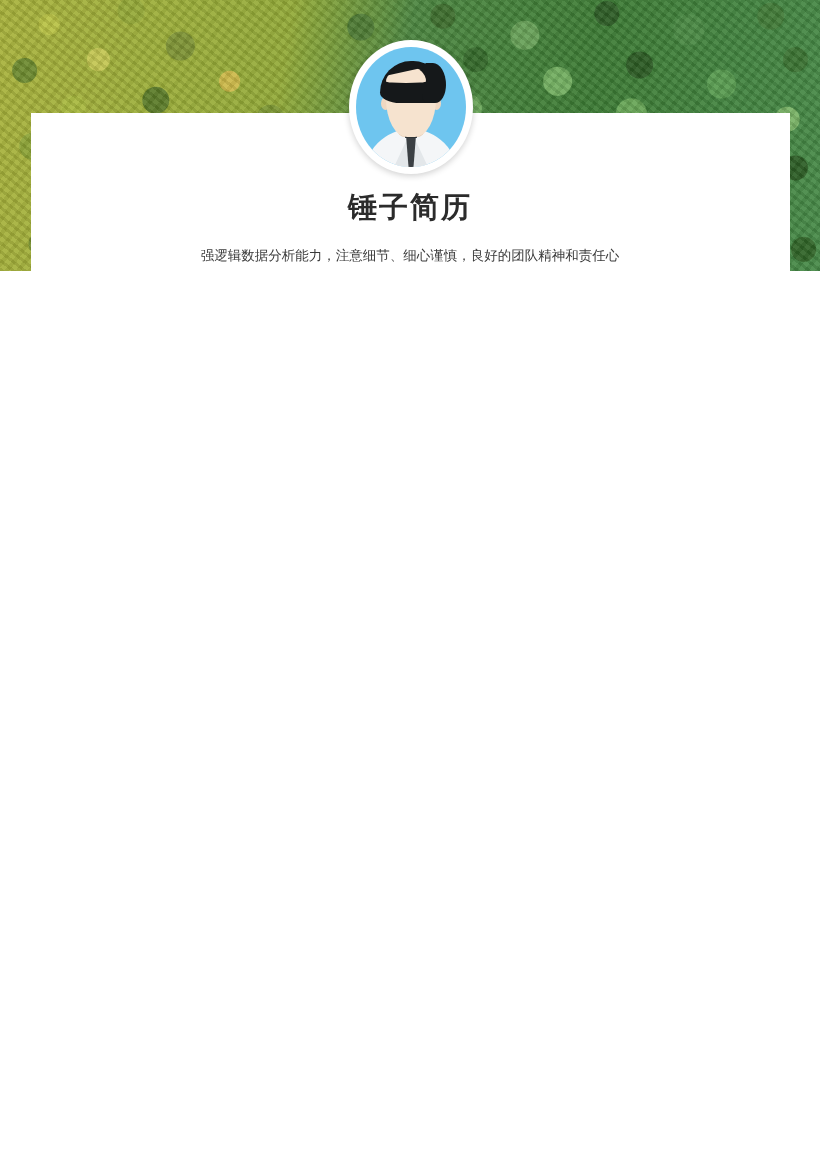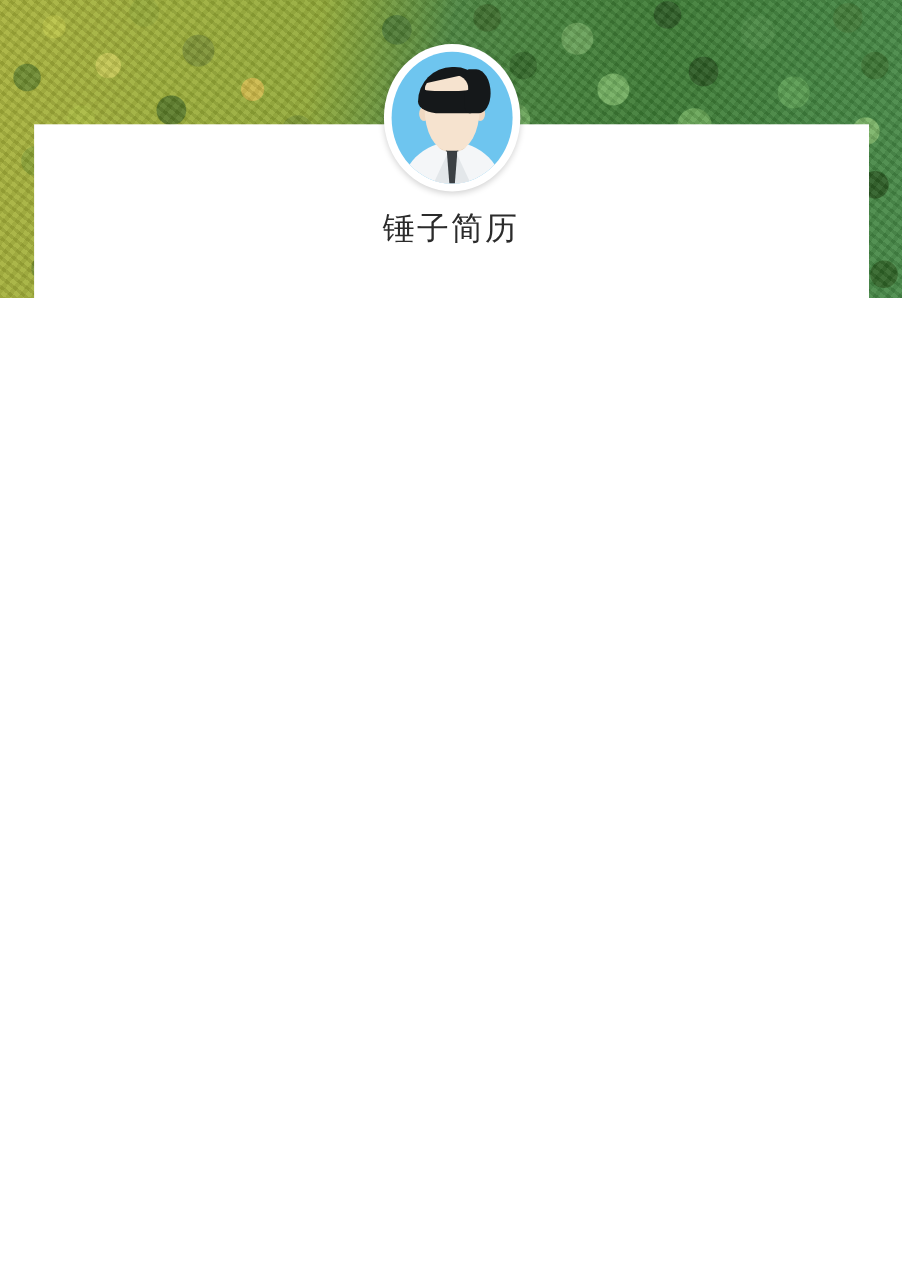--- a/index.html
+++ b/index.html
@@ -184,21 +184,21 @@
     background: #f6e3cf;
     border-radius: 60% 40% 50% 50% / 90% 90% 10% 10%;
     clip-path: polygon(0 55%, 100% 0, 100% 100%, 0 100%);
   }
 
   
   .name {
     position: absolute; left: 0; right: 0; top: 188px;
     text-align: center;
     font-size: 29px;
-    font-weight: 400;
+    font-weight: 700;
     color: #2b2b2b;
     letter-spacing: 2px;
     z-index: 5;
   }
   .tagline {
     position: absolute; left: 0; right: 0; top: 247px;
     text-align: center;
     font-size: 13.5px;
     color: #3a3a3a;
     z-index: 5;
@@ -363,20 +363,21 @@
       <div class="av-knot"></div>
       <div class="av-ear-l"></div>
       <div class="av-ear-r"></div>
       <div class="av-face"></div>
       <div class="av-hair"></div>
       <div class="av-fringe"></div>
     </div>
   </div>
 
   <div class="name">锤子简历</div>
+  <div class="tagline">强逻辑数据分析能力，注意细节、细心谨慎，良好的团队精神和责任心</div>
 
   <div class="body">
 
     <div class="col-left">
 
       <h2 class="section">基本信息</h2>
 
       <div class="info-row">
         <span class="ico-circle">
           <svg width="11" height="11" viewBox="0 0 14 14">

